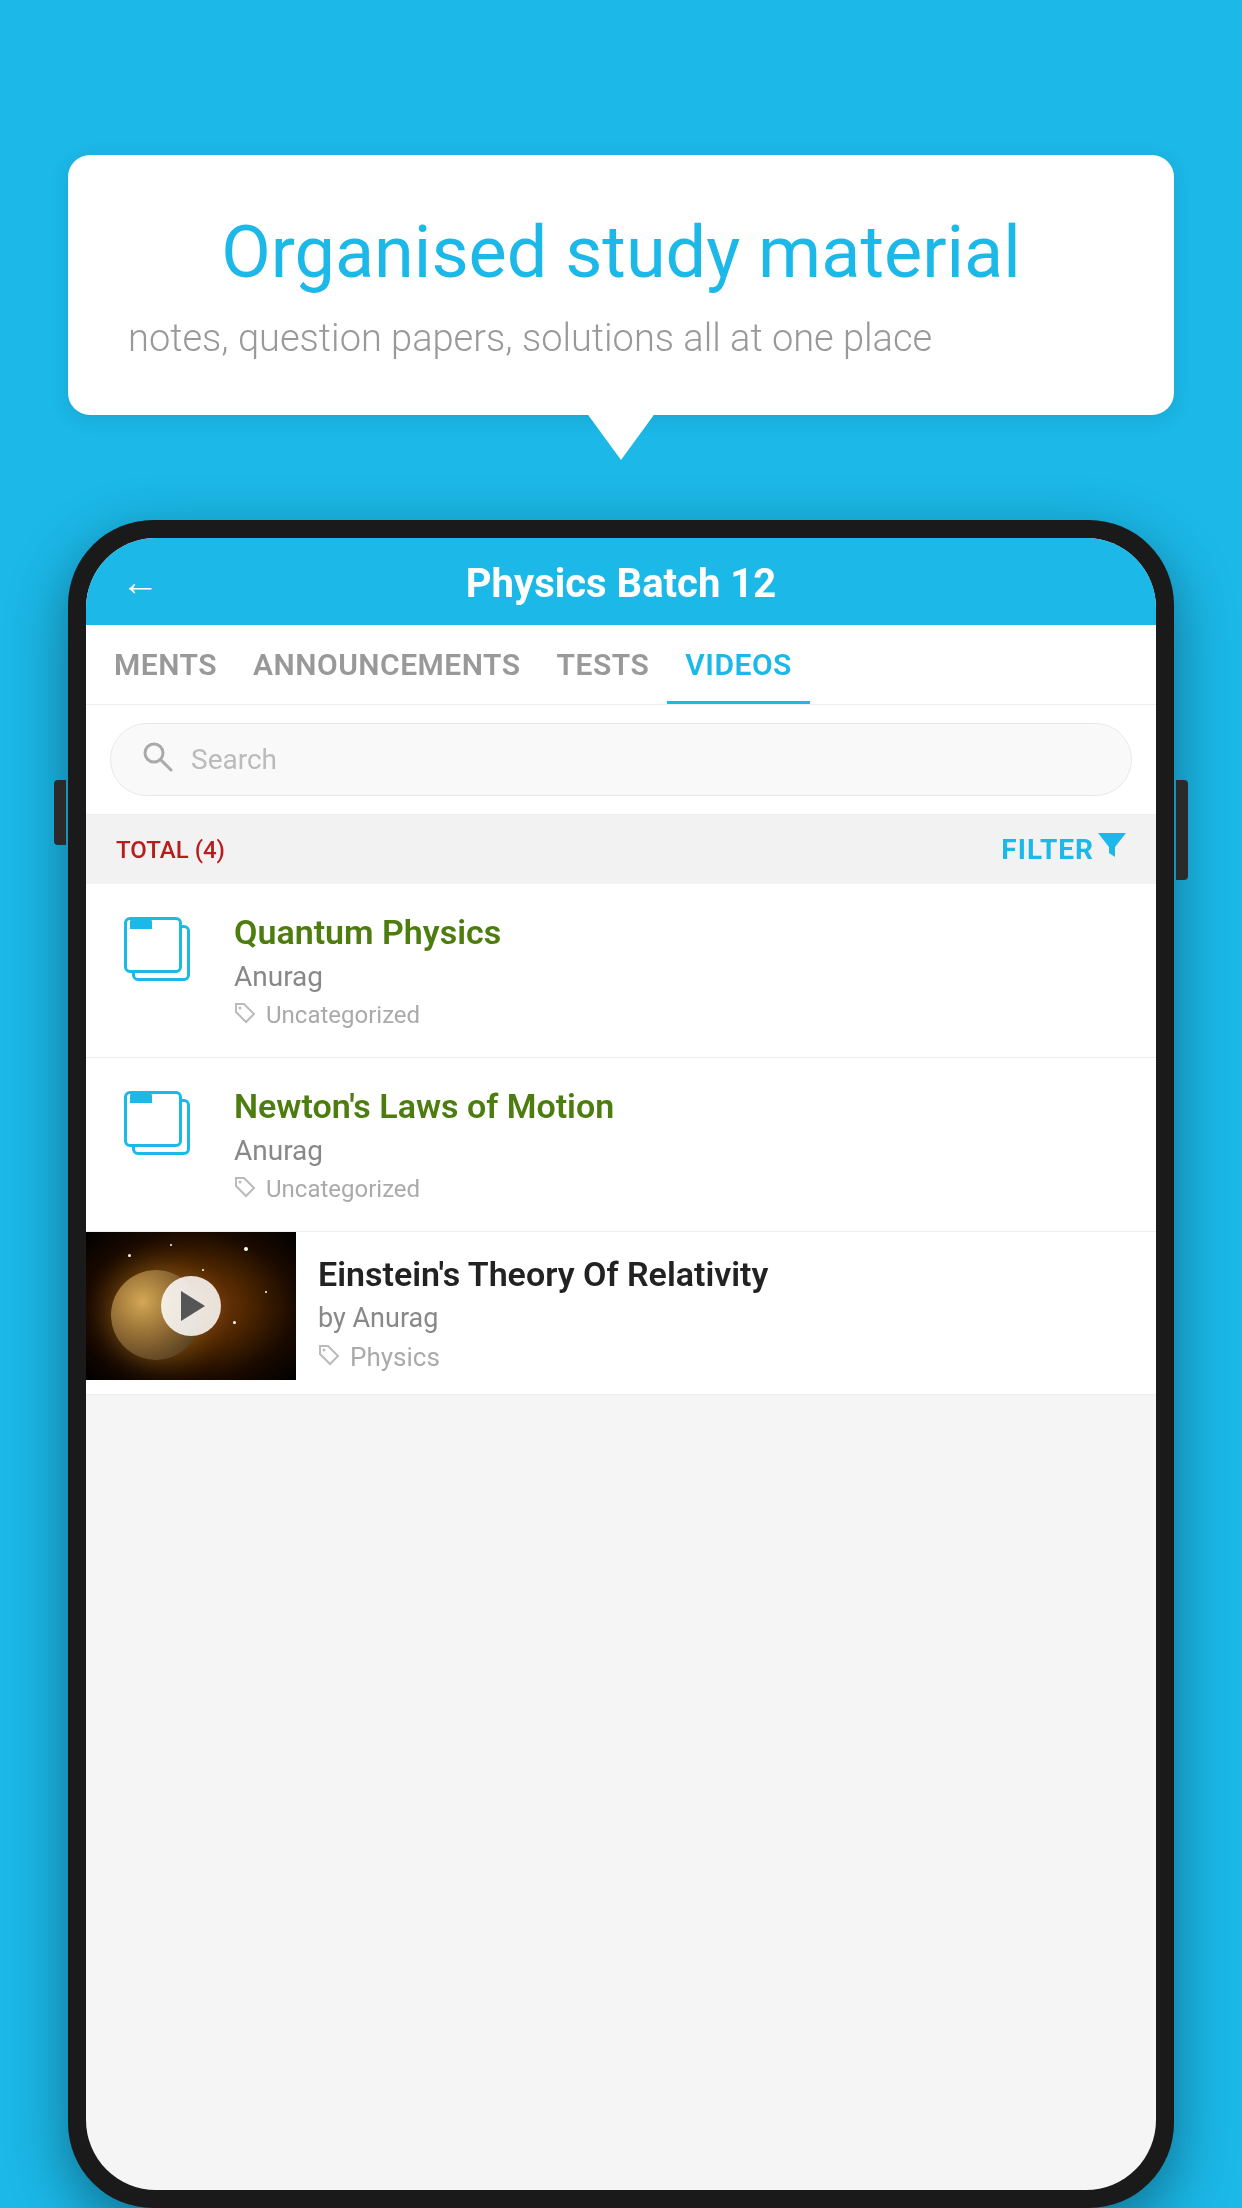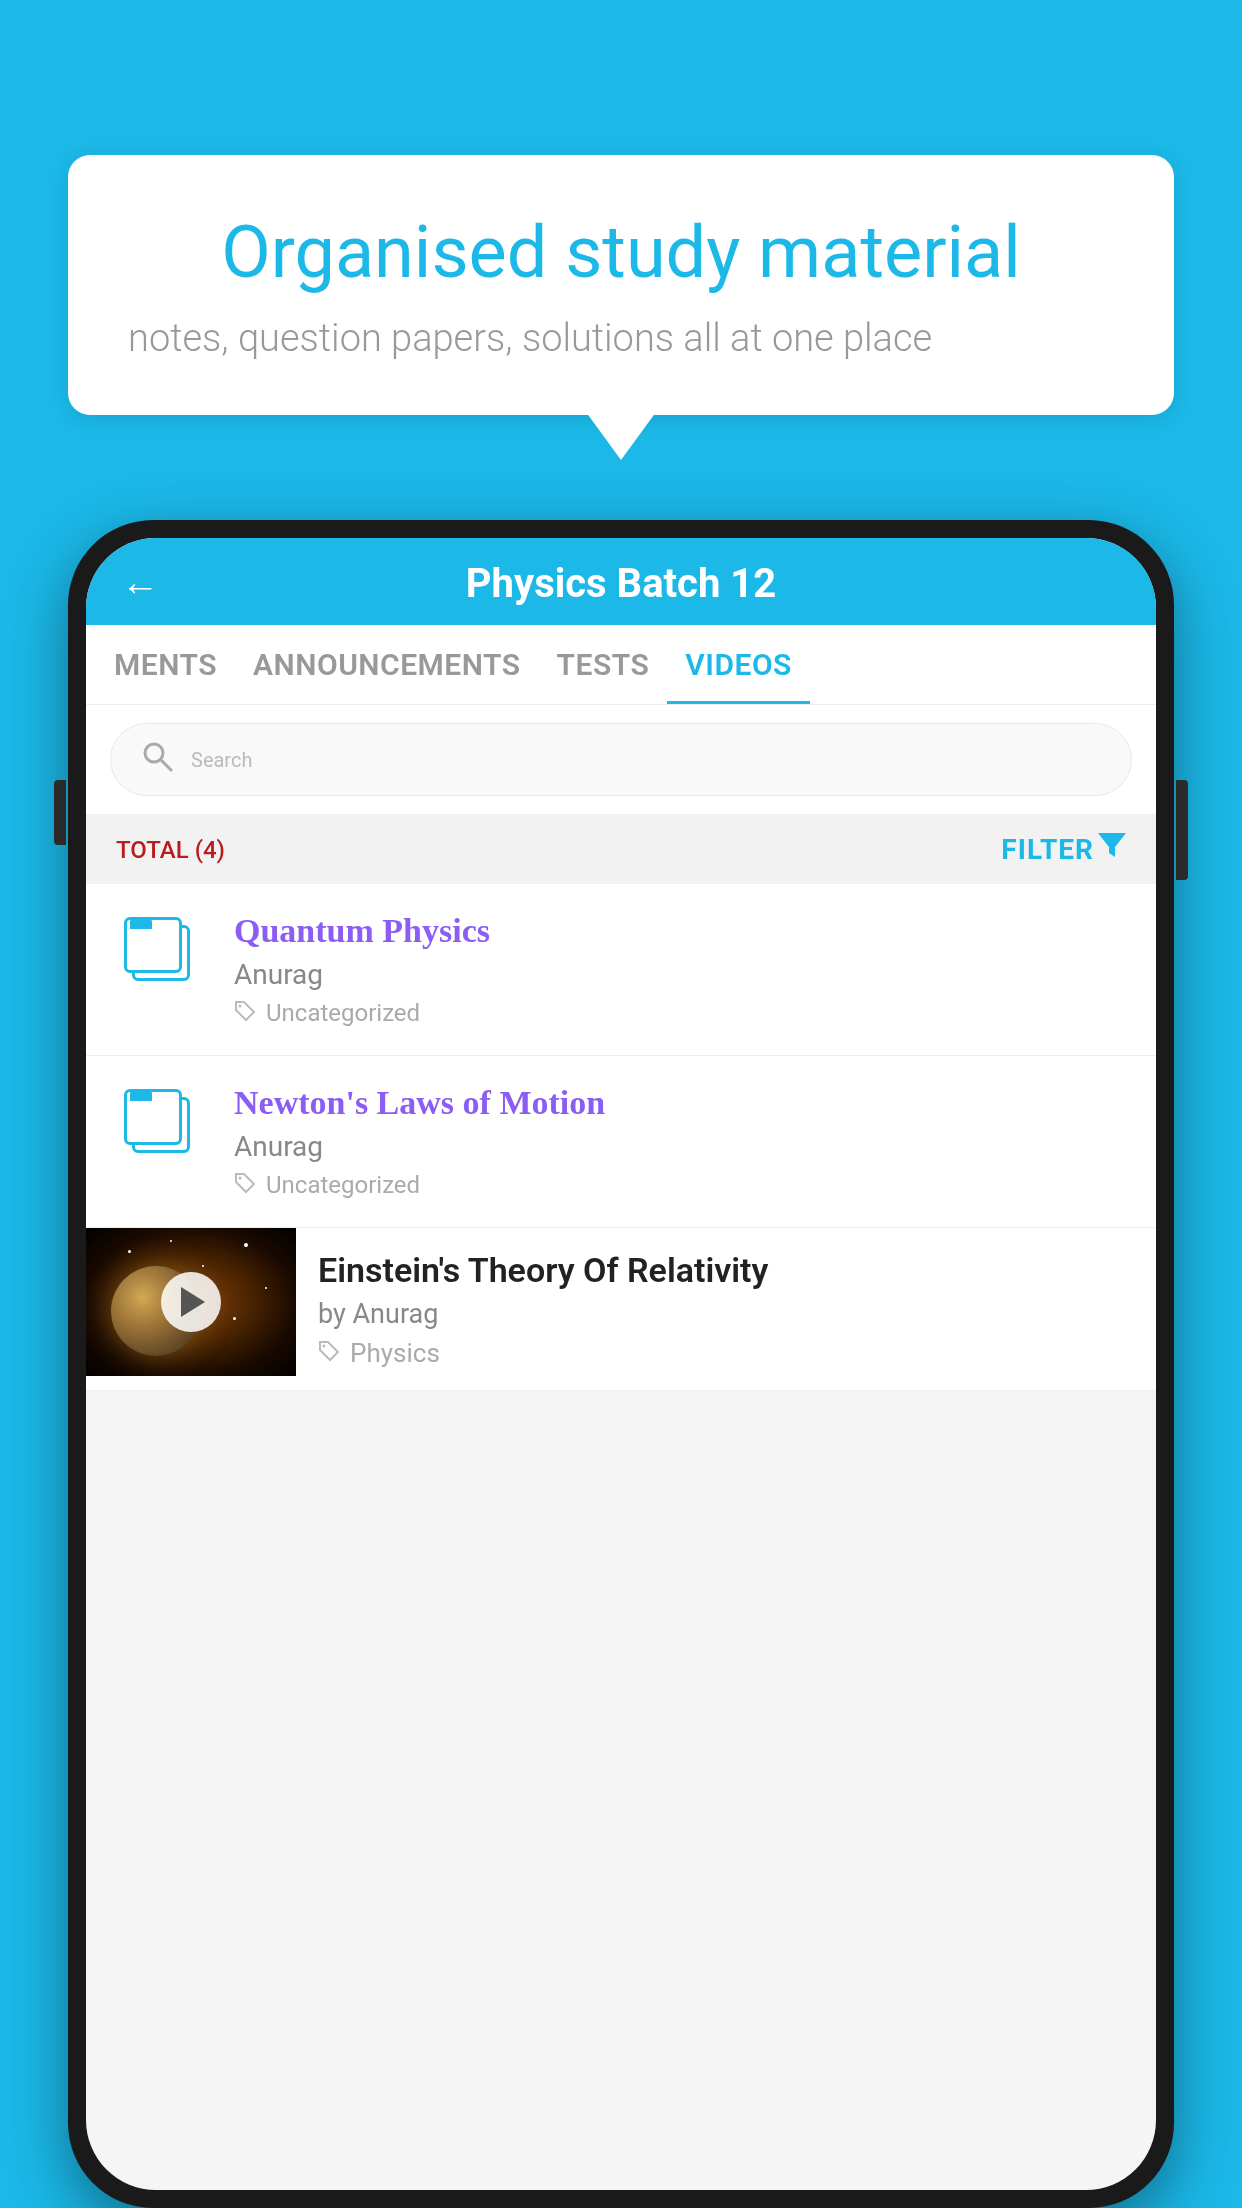--- a/index.html
+++ b/index.html
@@ -240,21 +240,21 @@
       gap: 18px;
     }
 
     .search-icon-wrap {
       color: #aaa;
       font-size: 30px;
     }
 
     .search-text {
       color: #bbb;
-      font-size: 20px;
+      font-size: 28px;
     }
 
     
     .filter-bar {
       background: #f2f2f2;
       padding: 18px 30px;
       display: flex;
       align-items: center;
       justify-content: space-between;
     }
@@ -349,23 +349,22 @@
       border-radius: 3px 3px 0 0;
     }
 
     .video-info {
       flex: 1;
     }
 
     .video-title {
       font-size: 34px;
       font-weight: 600;
-      color: #8b5cf6;
+      color: #4d7c0f;
       margin-bottom: 8px;
-      font-family: Liberation Serif, serif;
     }
 
     .video-author {
       font-size: 28px;
       color: #888;
       margin-bottom: 8px;
     }
 
     .video-tag {
       display: flex;

